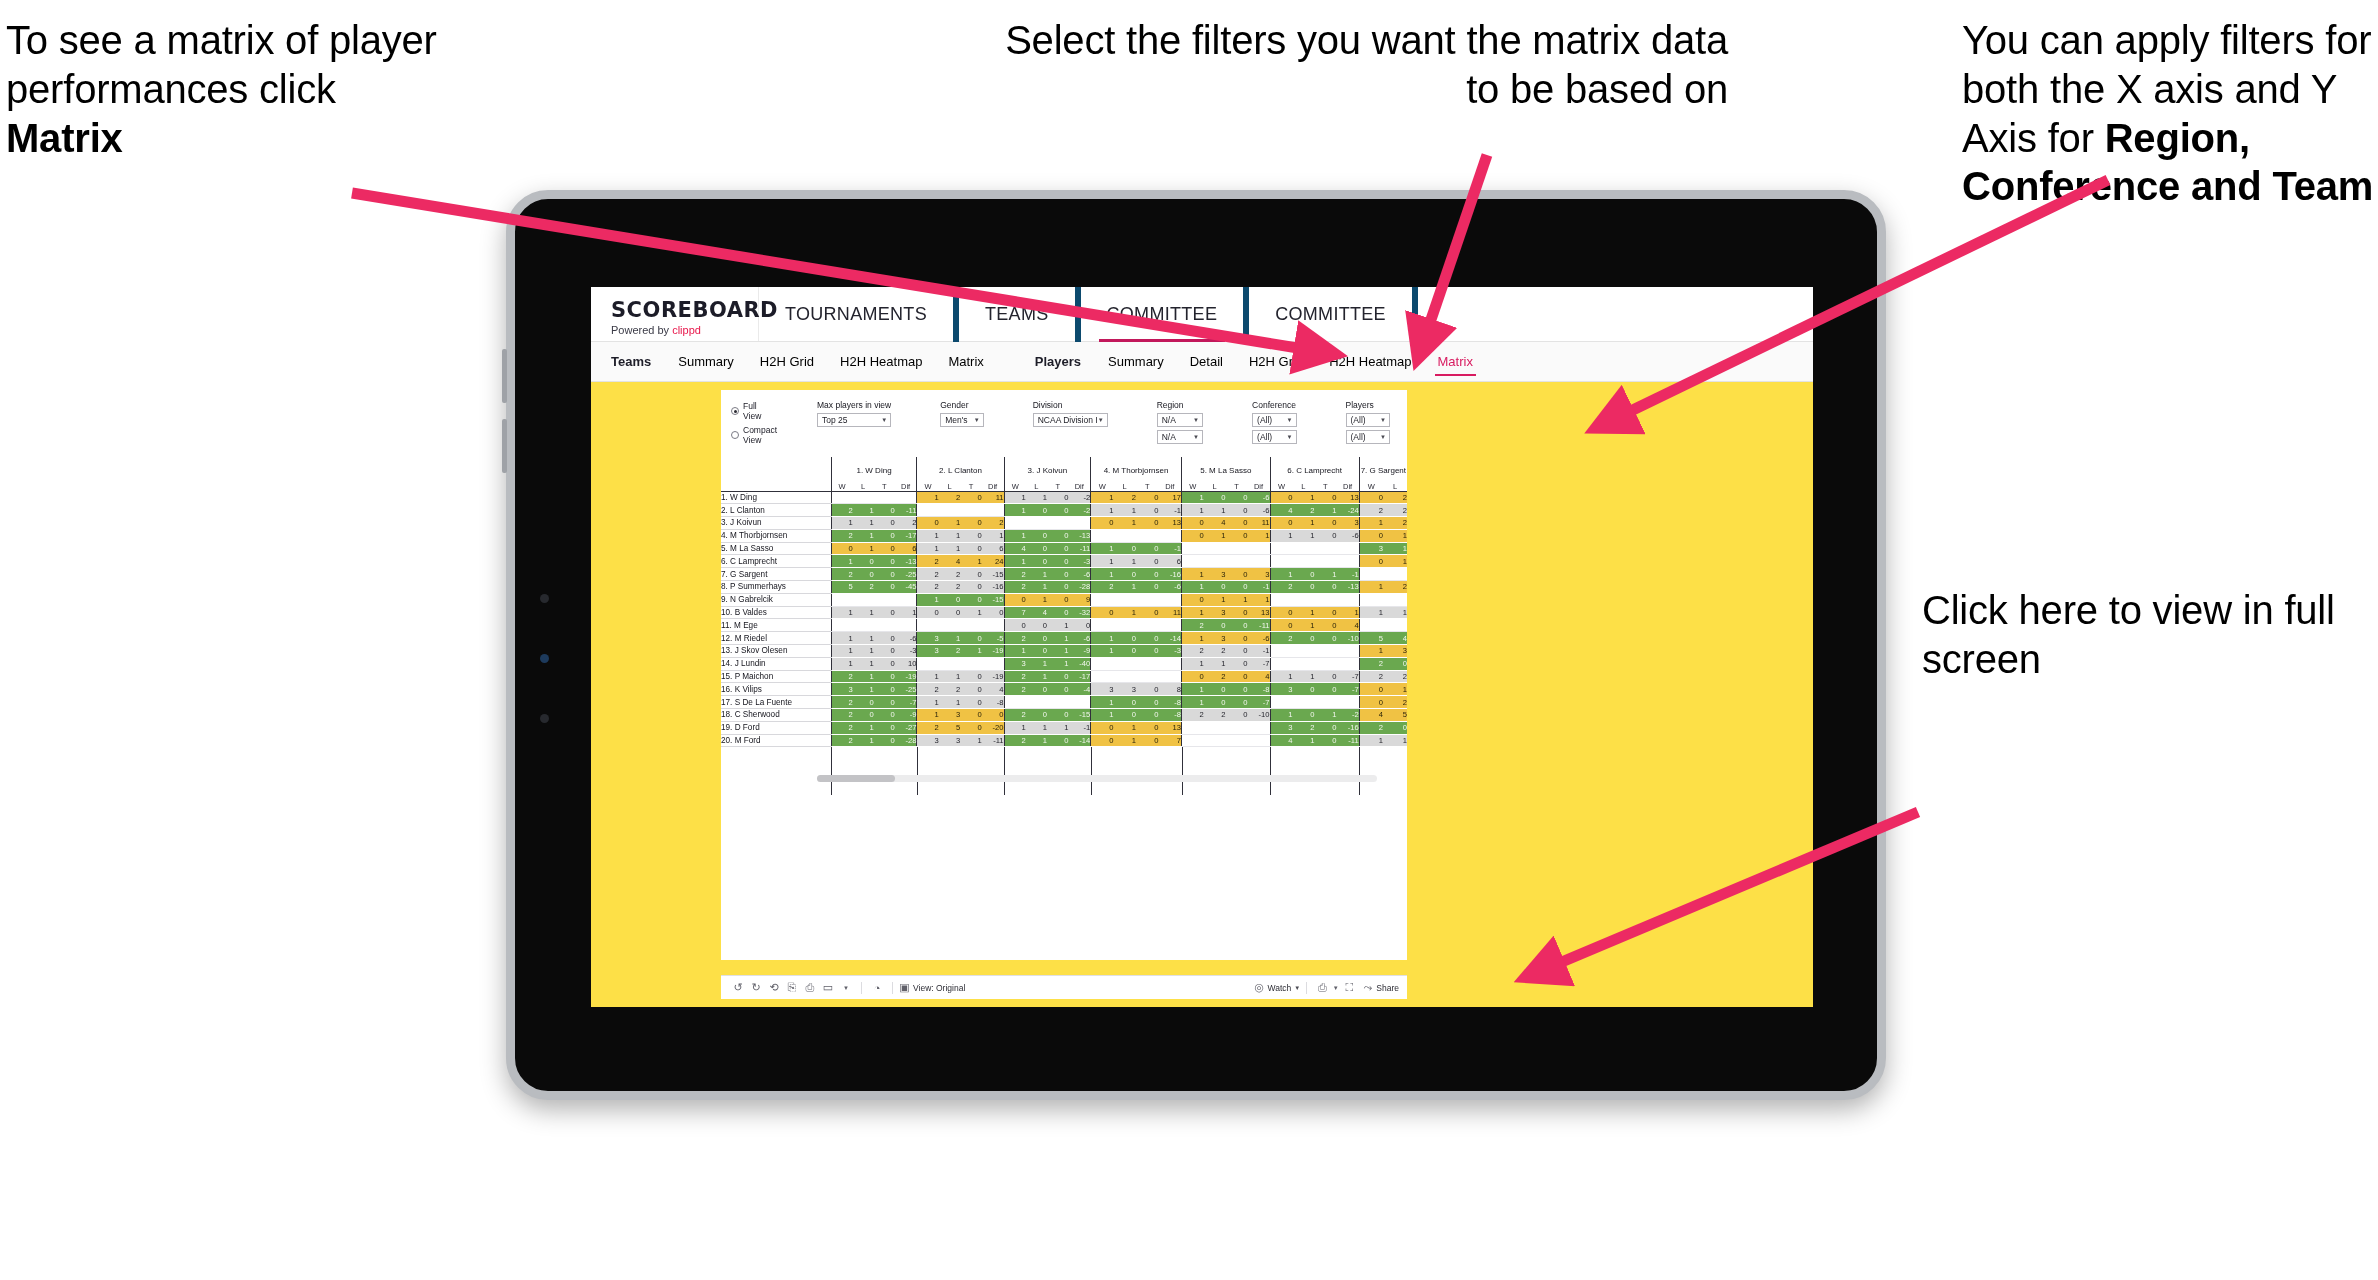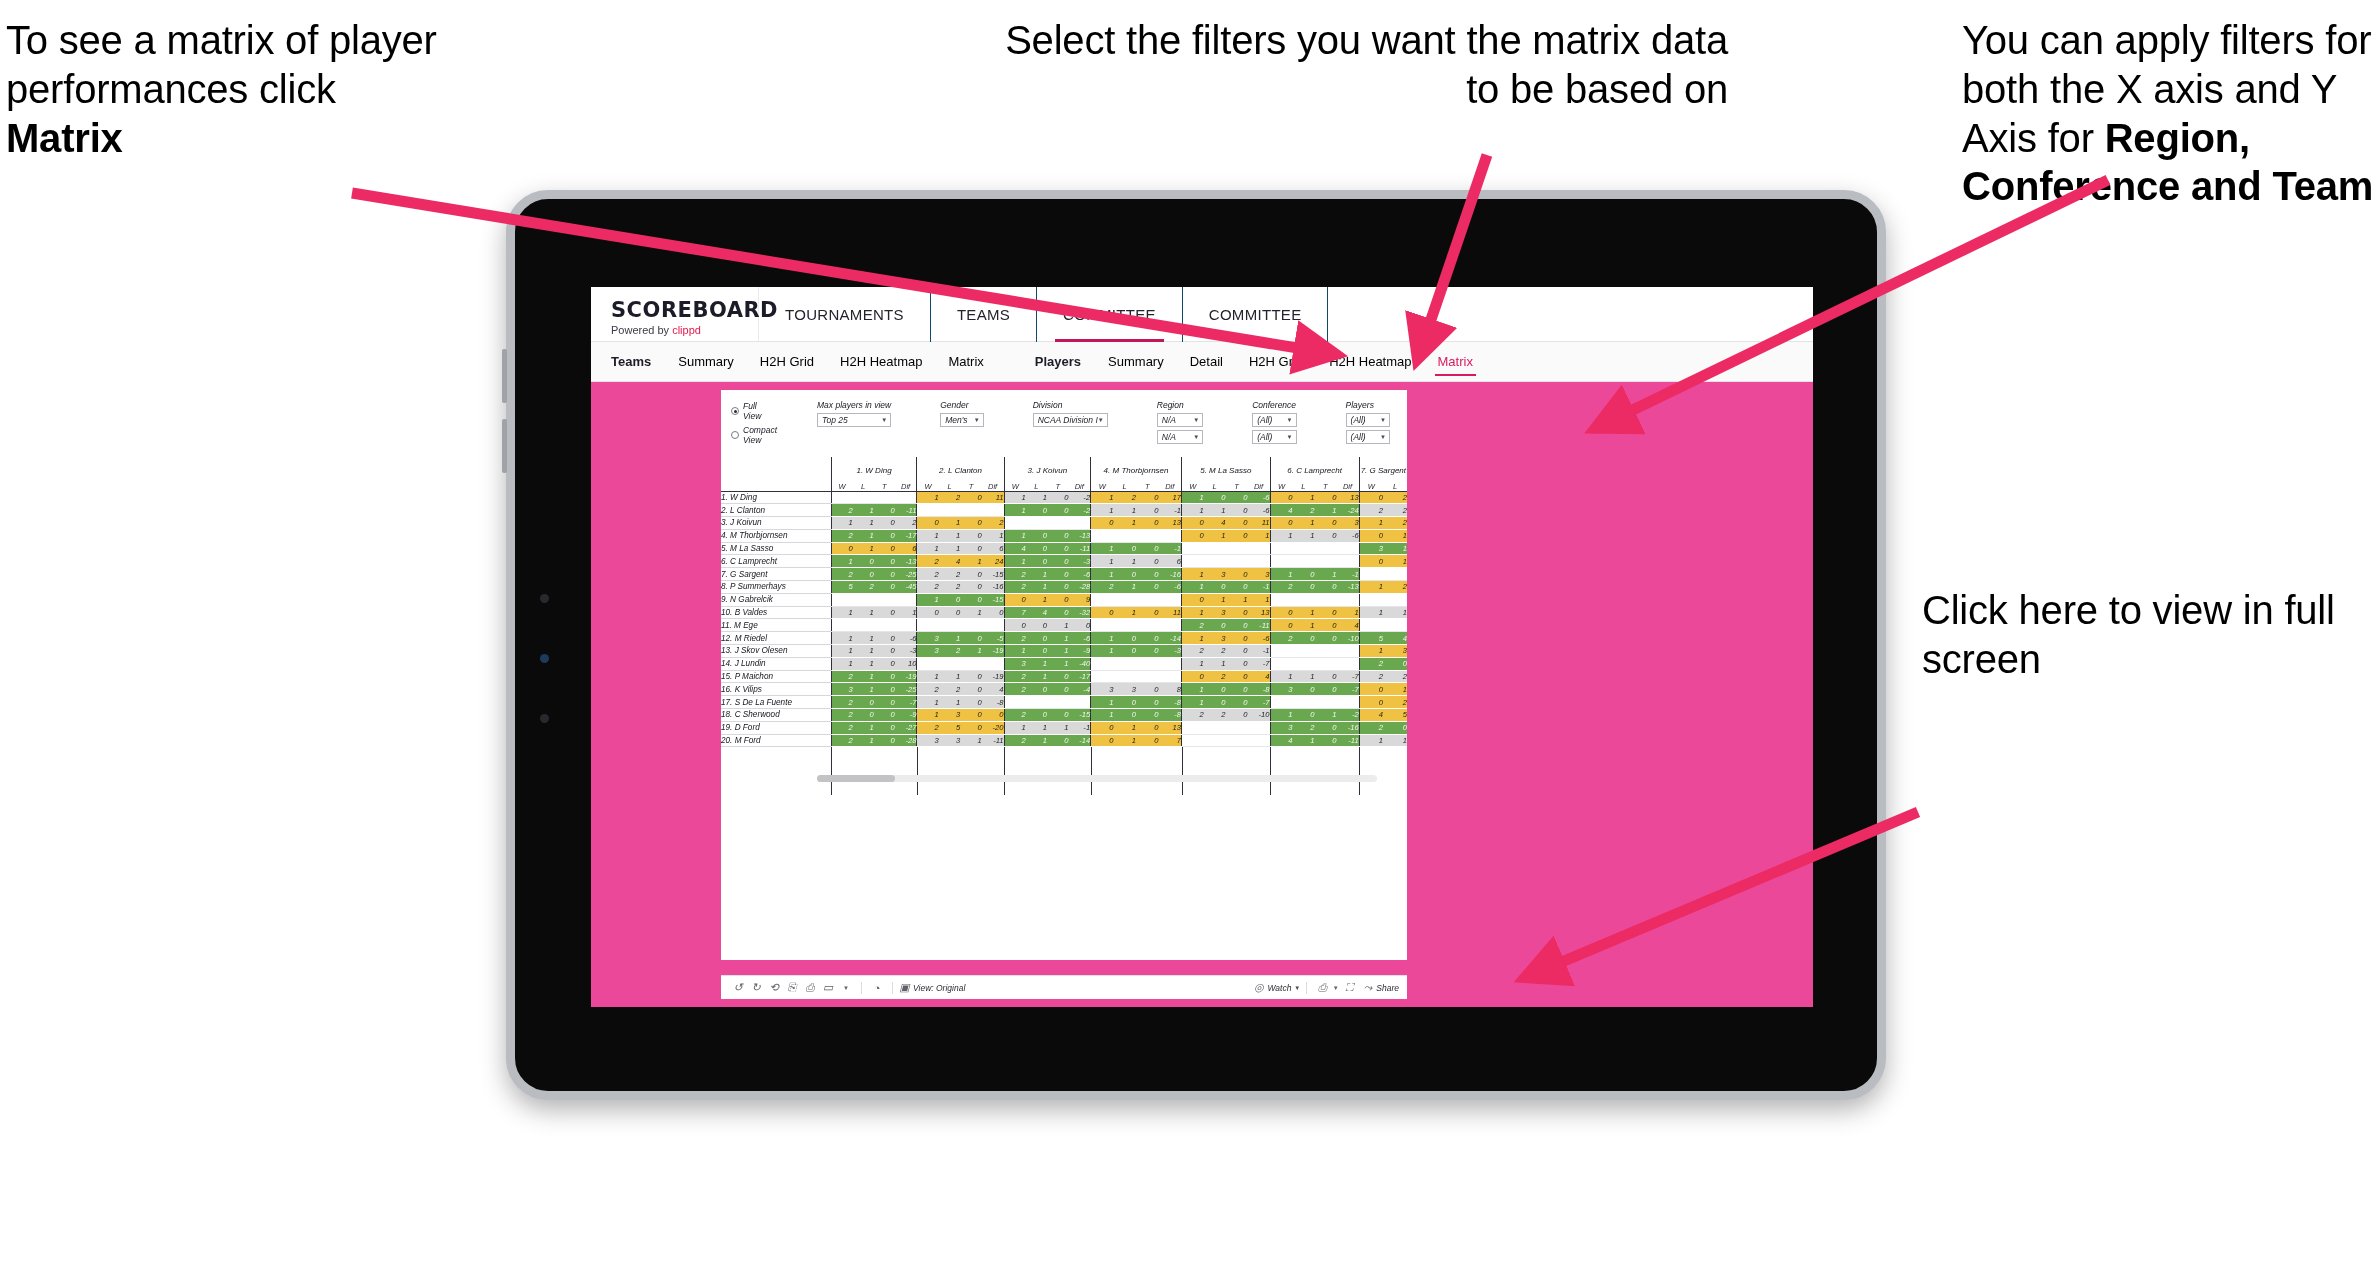--- a/index.html
+++ b/index.html
@@ -64,22 +64,22 @@
     font-weight: 700; font-size: 21px; letter-spacing: .5px;
     color: #1c1c28; line-height: 1;
   }
   #logo-sub { font-size: 11px; color: #3a3a46; margin-top: 3px; }
   #logo-sub .brand { color: #e8174b; font-weight: 400; }
 
   .topnav { display: flex; align-items: center; }
   .topnav-item {
     padding: 0 26px; height: 55px;
     display: flex; align-items: center;
-    font-size: 15px; color: #23232d; letter-spacing: .3px;
-    border-right: 1px solid #0c4a6e;
+    font-size: 18px; color: #23232d; letter-spacing: .3px;
+    border-right: 6px solid #0c4a6e;
     position: relative;
   }
   .topnav-item.active::after {
     content: ""; position: absolute; left: 18px; right: 18px; bottom: 0;
     height: 3px; background: #c2185b;
   }
 
   
   #subnav {
     height: 40px; background: #fafafa;
@@ -95,25 +95,24 @@
     color: #000000; position: relative;
   }
   .sub-item.active { color: #d81b60; }
   .sub-item.active::after {
     content: ""; position: absolute; left: 10px; right: 10px; bottom: 6px;
     height: 2px; background: #d81b60;
   }
 
   
   #workspace {
-    background: #ec4899;
+    background: #fde047;
     height: 625px;
     position: relative;
     padding: 10px 8px 0 0;
-    font-style: italic;
   }
   #sheet {
     position: absolute;
     left: 130px; top: 8px;
     width: 686px; height: 570px;
     background: #ffffff;
   }
 
   
   #filterbar {

